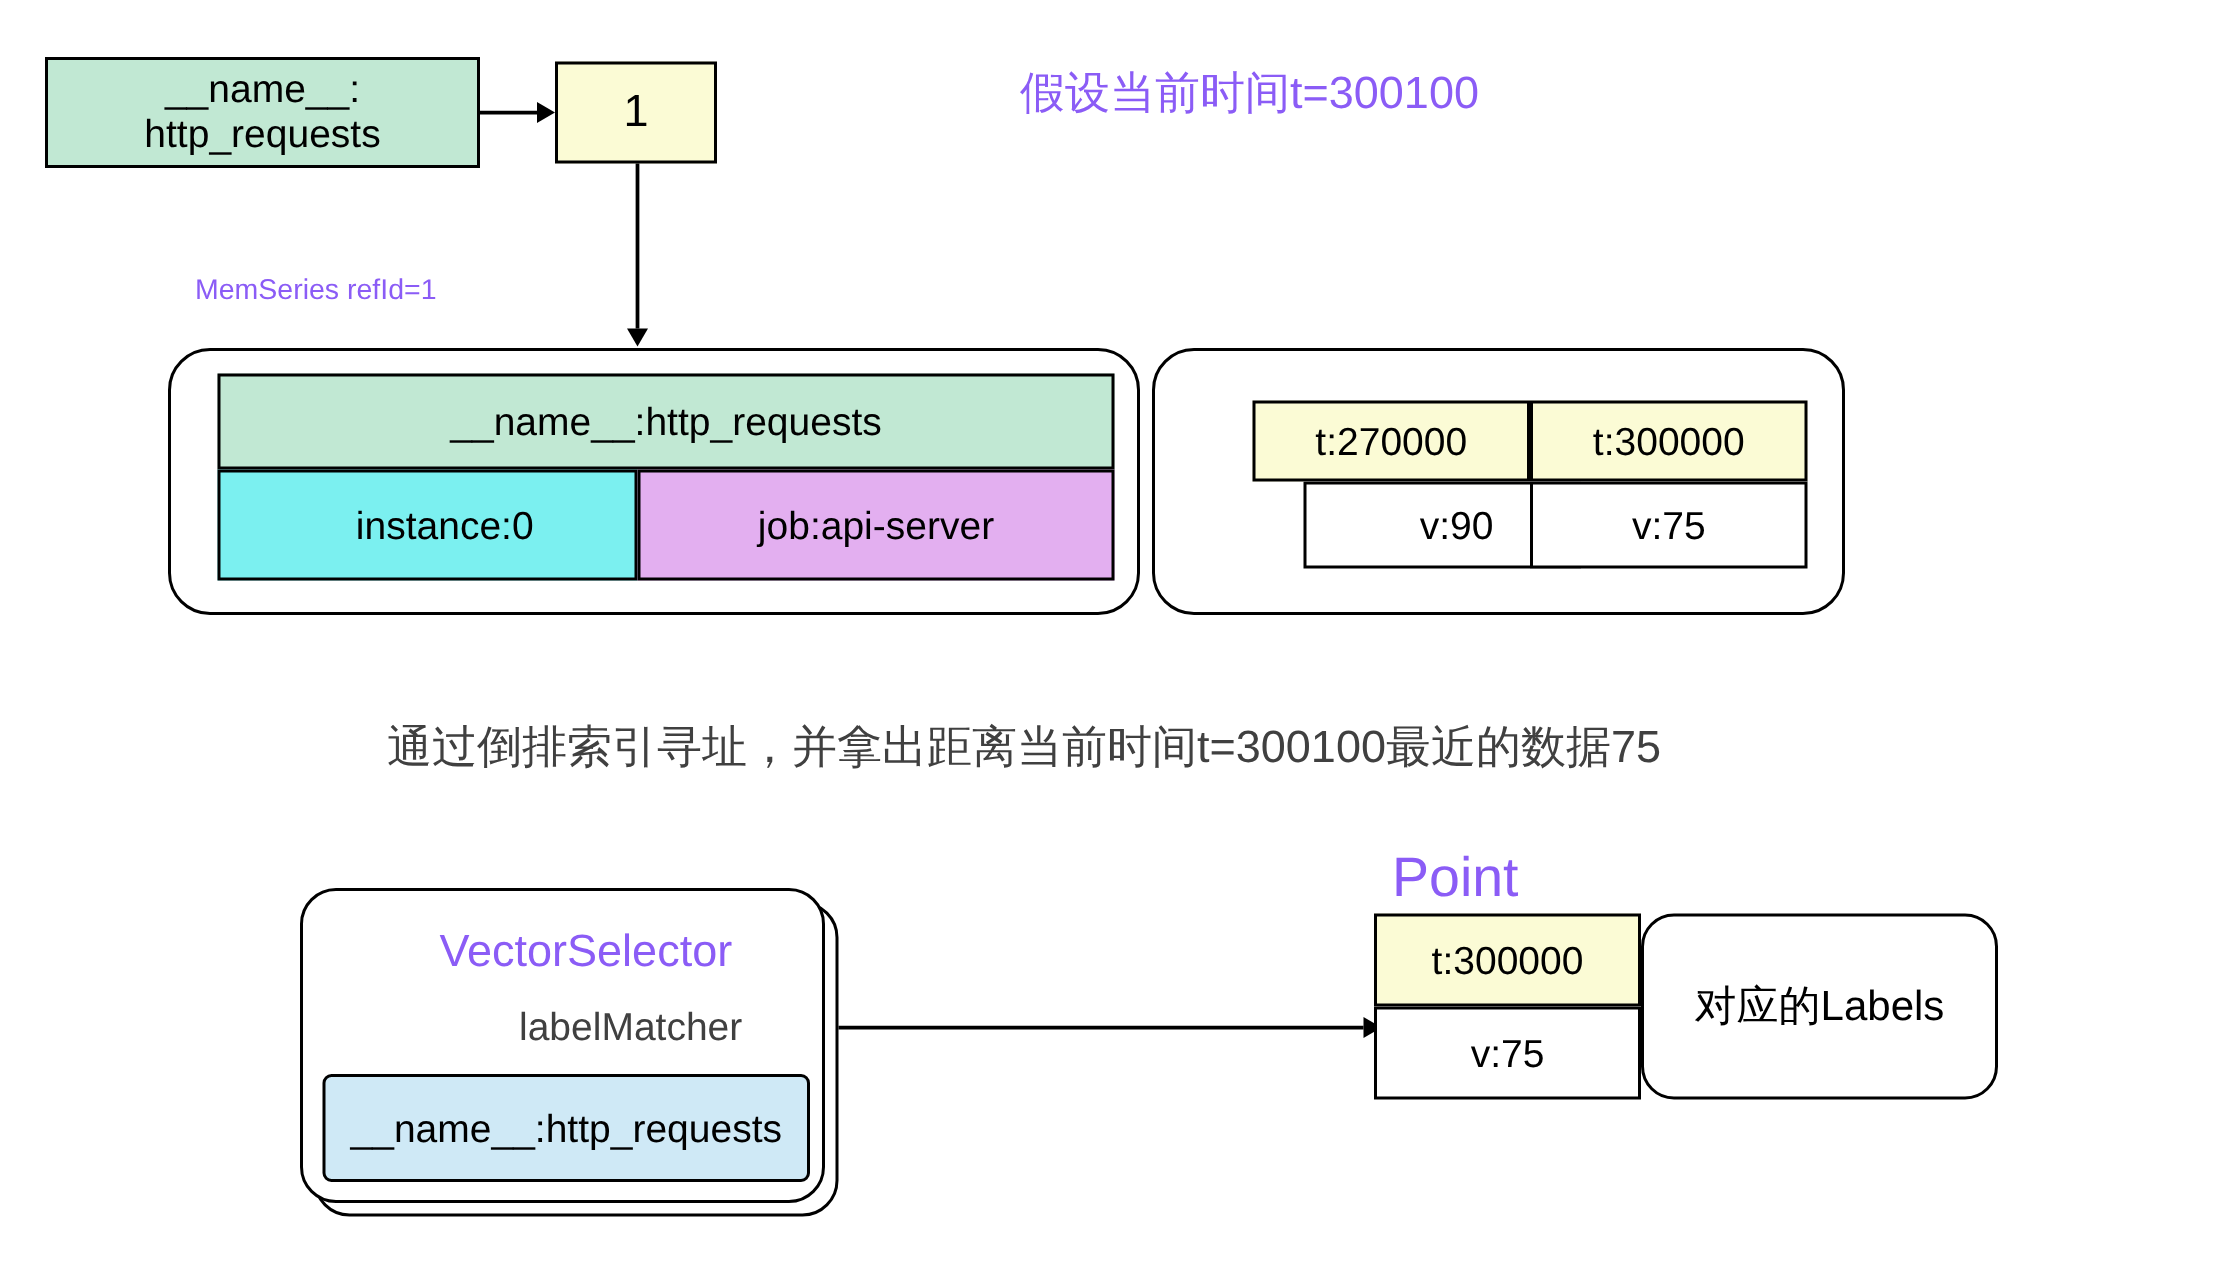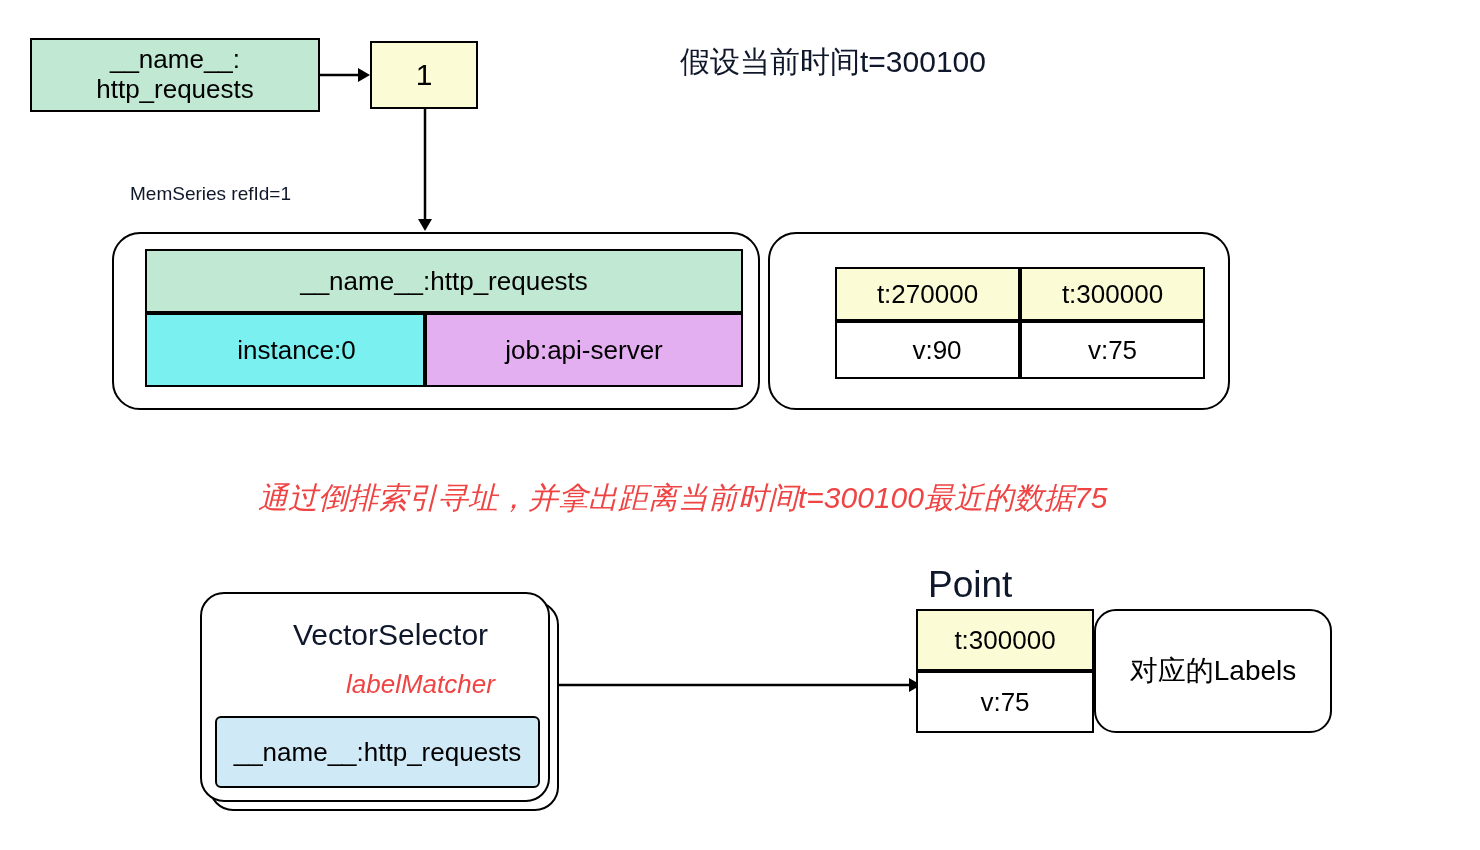--- a/index.html
+++ b/index.html
@@ -31,23 +31,23 @@
   .white-box { background: #ffffff; }
   .rounded-container {
     position: absolute;
     border: 2px solid #000;
     border-radius: 28px;
     background: #fff;
   }
   .plain-text {
     position: absolute;
     font-size: 28px;
-    color: #0f172a;
+    color: #8b5cf6;
   }
-  .purple-text { color: #ef4444; font-style: italic; }
+  .purple-text { color: #404040; }
   svg.arrow {
     position: absolute;
     overflow: visible;
   }
 </style>
 </head>
 <body>
 
 <div class="box green-box" style="left:30px; top:38px; width:290px; height:74px; flex-direction:column; line-height:1.15;text-align:right;">
   <div>__name__:</div>
@@ -76,21 +76,21 @@
 <div class="box green-box" style="left:145px; top:249px; width:598px; height:64px;">__name__:http_requests</div>
 
 <div class="box cyan-box" style="left:145px; top:313px; width:280px; height:74px;padding-left:23px;">instance:0</div>
 
 <div class="box magenta-box" style="left:425px; top:313px; width:318px; height:74px;">job:api-server</div>
 
 <div class="rounded-container" style="left:768px; top:232px; width:462px; height:178px;"></div>
 
 <div class="box yellow-box" style="left:835px; top:267px; width:185px; height:54px;">t:270000</div>
 <div class="box yellow-box" style="left:1020px; top:267px; width:185px; height:54px;">t:300000</div>
-<div class="box white-box" style="left:835px; top:321px; width:185px; height:58px;padding-left:19px;">v:90</div>
+<div class="box white-box" style="left:869px; top:321px; width:185px; height:58px;padding-left:19px;">v:90</div>
 <div class="box white-box" style="left:1020px; top:321px; width:185px; height:58px;">v:75</div>
 
 <div class="plain-text purple-text" style="left:258px; top:478px; font-size:30px;">通过倒排索引寻址，并拿出距离当前时间t=300100最近的数据75</div>
 
 <div class="rounded-container pale-yellow" style="left:209px; top:601px; width:350px; height:210px; border-radius:24px;"></div>
 
 <div class="rounded-container pale-yellow" style="left:200px; top:592px; width:350px; height:210px; border-radius:24px;">
 </div>
 
 <div class="plain-text" style="left:293px; top:618px; font-size:30px;">VectorSelector</div>

